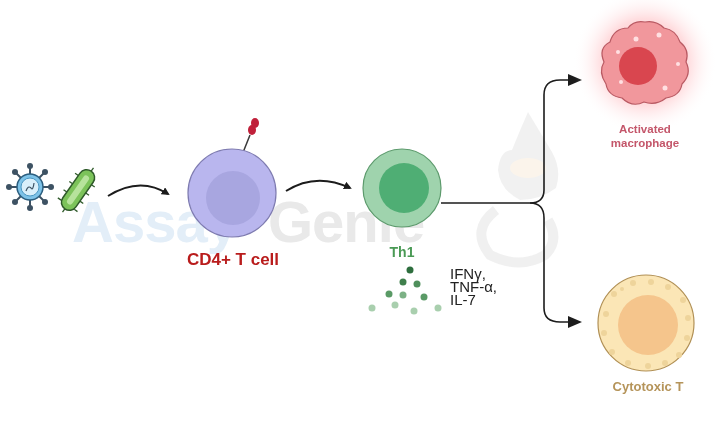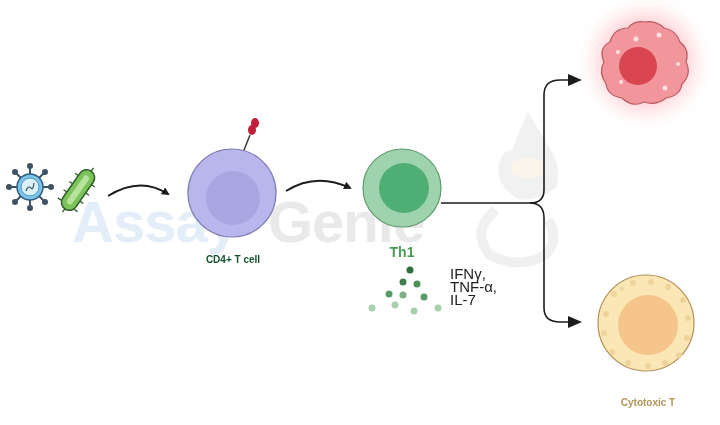--- a/index.html
+++ b/index.html
@@ -143,27 +143,31 @@
           <circle cx="679" cy="355" r="3"></circle>
           <circle cx="628" cy="363" r="3"></circle>
         <circle cx="648" cy="366" r="3"></circle>
           <circle cx="665" cy="363" r="3"></circle>
           <circle cx="622" cy="289" r="2"></circle>
       </g>
       <circle cx="648" cy="325" r="30" fill="#f5c58c"></circle>
     </g>
   </svg>
 
-  <div class="label" style="left:178px;top:253px;width:110px;color:#14532d;font-size:10px;">CD4+ T cell</div>
+  <div class="label" style="left:178px;top:253px;width:110px;color:#b91c1c;font-size:17px;">CD4+ T cell</div>
 
   <div class="label" style="left:380px;top:245px;width:44px;color:#4a9a55;font-size:14px;">Th1</div>
 
   <div style="position:absolute;left:450px;top:267px;font-size:15px;line-height:13px;color:#222222;">
     <div>IFNγ,</div>
     <div>TNF-α,</div>
     <div>IL-7</div>
   </div>
 
+  <div class="label" style="left:595px;top:122px;width:100px;color:#c4566a;font-size:11.5px;">
+    <div>Activated</div>
+    <div>macrophage</div>
+  </div>
 
-  <div class="label" style="left:598px;top:396px;width:100px;color:#b5945a;font-size:10px;">
+  <div class="label" style="left:598px;top:380px;width:100px;color:#b5945a;font-size:13px;">
     <div>Cytotoxic T</div>
   </div>
 </div>
 
 </body></html>

